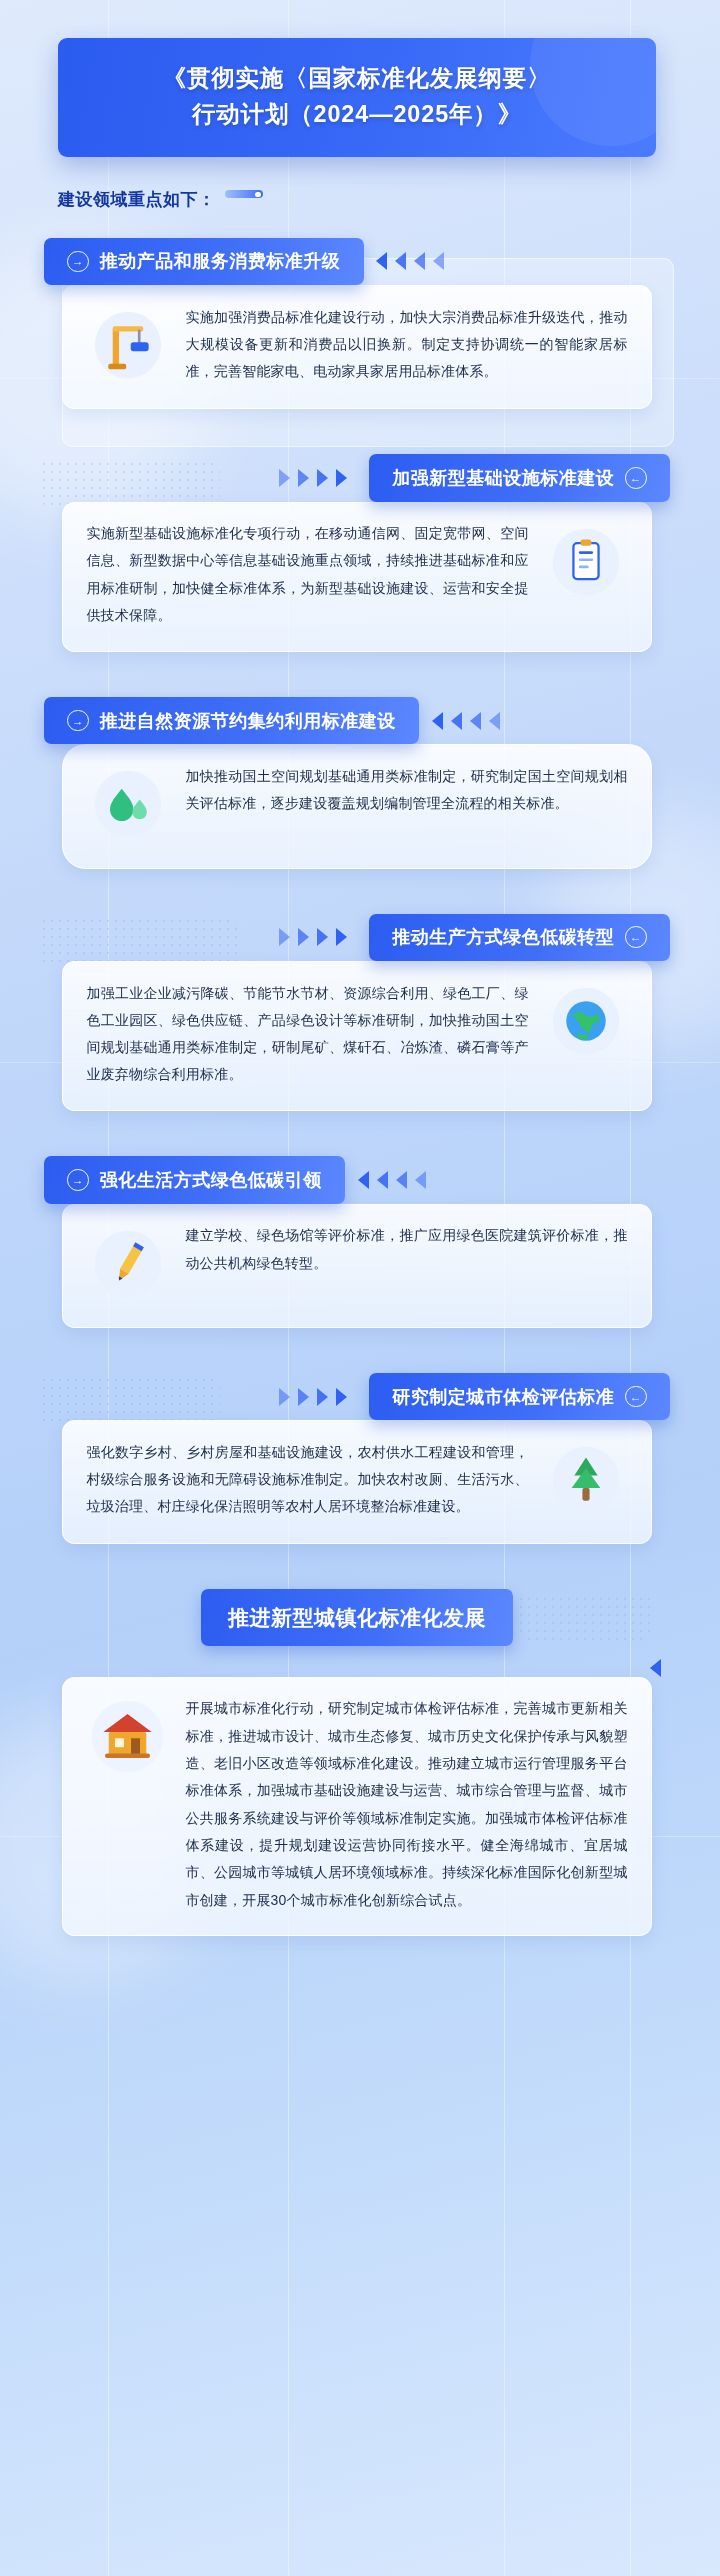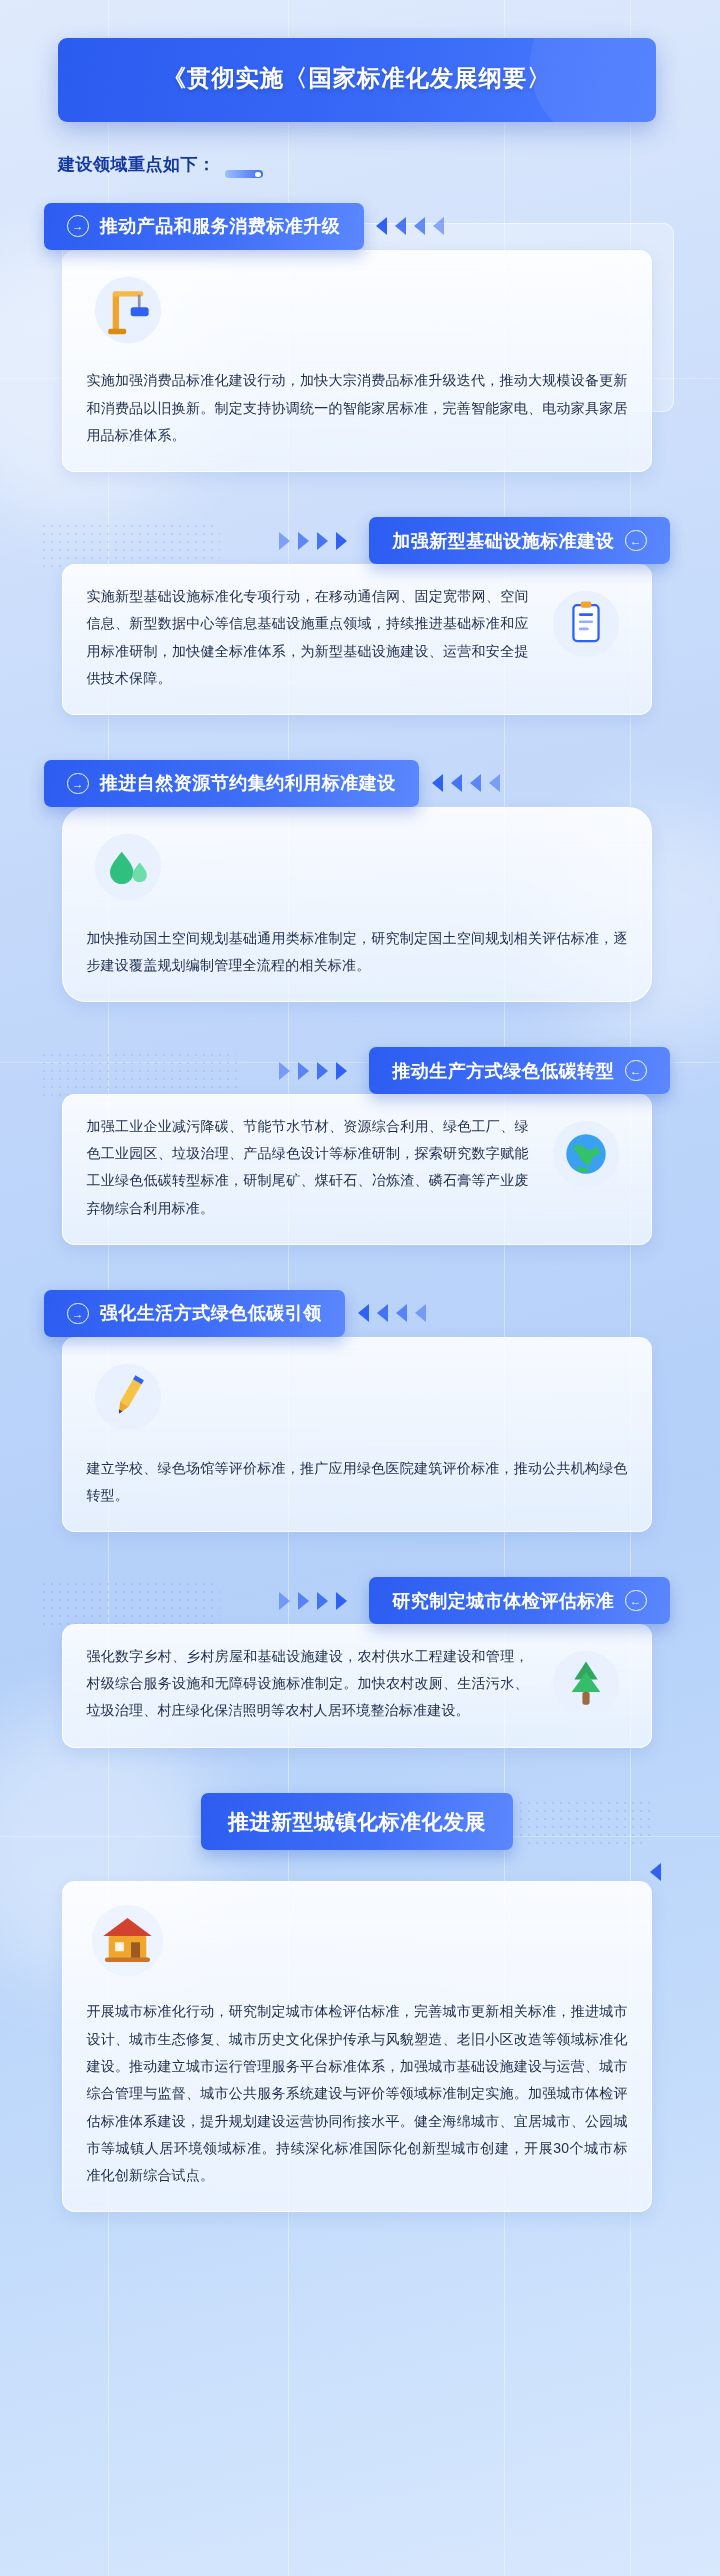--- a/index.html
+++ b/index.html
@@ -40,21 +40,21 @@
     color: #ffffff;
     font-weight: bold;
     font-size: 23.4px;
     letter-spacing: 0.9px;
     line-height: 1.5;
     position: relative;
     text-shadow: 0 1.8px 4.5px rgba(0,0,0,0.18);
   }
 
   
-  .subhead-wrap { padding: 31px 50px 0 50px; display: flex; align-items: flex-end; gap: 9px; }
+  .subhead-wrap { padding: 31px 50px 0 50px; display: flex; align-items: flex-start; gap: 9px; }
   .subhead {
     color: #12379f;
     font-size: 17px;
     font-weight: bold;
     letter-spacing: 0.5px;
   }
   .subhead-bar {
     display: inline-block;
     width: 38px; height: 8px;
     border-radius: 4.5px;
@@ -134,21 +134,21 @@
   
   .content {
     margin-top: -14.4px;
     padding: 32px 23.4px 21.6px 23.4px;
     display: flex;
     gap: 16px;
     align-items: flex-start;
     position: relative;
     z-index: 2;
   }
-  .content.icon-left { flex-direction: column; }
+  .content.icon-left { }
   .content.icon-right { flex-direction: row-reverse; }
   .content p {
     color: #1c2c4a;
     font-size: 14px;
     line-height: 1.95;
     text-align: justify;
     flex: 1 1 auto;
     letter-spacing: 0.2px;
   }
   .icon-box {
@@ -194,20 +194,21 @@
   <div class="glow" style="width:288px;height:288px;left:-72px;top:234px;background:rgba(255,255,255,0.40);"></div>
   <div class="glow" style="width:234px;height:234px;right:-63px;top:810px;background:rgba(255,255,255,0.35);"></div>
   <div class="glow" style="width:270px;height:270px;left:-54px;top:1710px;background:rgba(255,255,255,0.35);"></div>
 </div>
 
 <div class="page">
 
   <div class="title-wrap">
     <div class="title-banner">
       <div class="title-line">《贯彻实施〈国家标准化发展纲要〉</div>
+      <div class="title-line">行动计划（2024—2025年）》</div>
     </div>
   </div>
 
   <div class="subhead-wrap">
     <span class="subhead">建设领域重点如下：</span>
     <span class="subhead-bar"></span>
   </div>
 
   <div class="section">
     <div class="ghost-block" style="left:54px;top:20px;width:612px;height:189px;"></div>
@@ -322,21 +323,21 @@
       <div class="card-body-bg" style="margin:0 18px;">
         <div class="content icon-right">
           <div class="icon-box">
             <svg width="70" height="70" viewBox="0 0 78 78">
               <circle cx="39" cy="39" r="37" fill="#e9f1ff"></circle>
               <circle cx="39" cy="39" r="22" fill="#3aa0f0"></circle>
               <path d="M24 32 q8 -6 14 0 t13 -2 l4 8 -9 5 -3 9 -8 -4 -5 -9z" fill="#35c06a"></path>
               <path d="M28 52 q6 4 14 2 l-2 6 -9 -1z" fill="#35c06a"></path>
             </svg>
           </div>
-          <p>加强工业企业减污降碳、节能节水节材、资源综合利用、绿色工厂、绿色工业园区、垃圾治理、产品绿色设计等标准研制，探索研究数字赋能工业绿色低碳转型标准，研制尾矿、煤矸石、冶炼渣、磷石膏等产业废弃物综合利用标准。</p>
+          <p>加强工业企业减污降碳、节能节水节材、资源综合利用、绿色工厂、绿色工业园区、绿色供应链、产品绿色设计等标准研制，加快推动国土空间规划基础通用类标准制定，研制尾矿、煤矸石、冶炼渣、磷石膏等产业废弃物综合利用标准。</p>
         </div>
       </div>
     </div>
   </div>
 
   <div class="section">
     <div class="card">
       <div class="head-row right">
         <div class="pill">
           <span class="circ">→</span>

